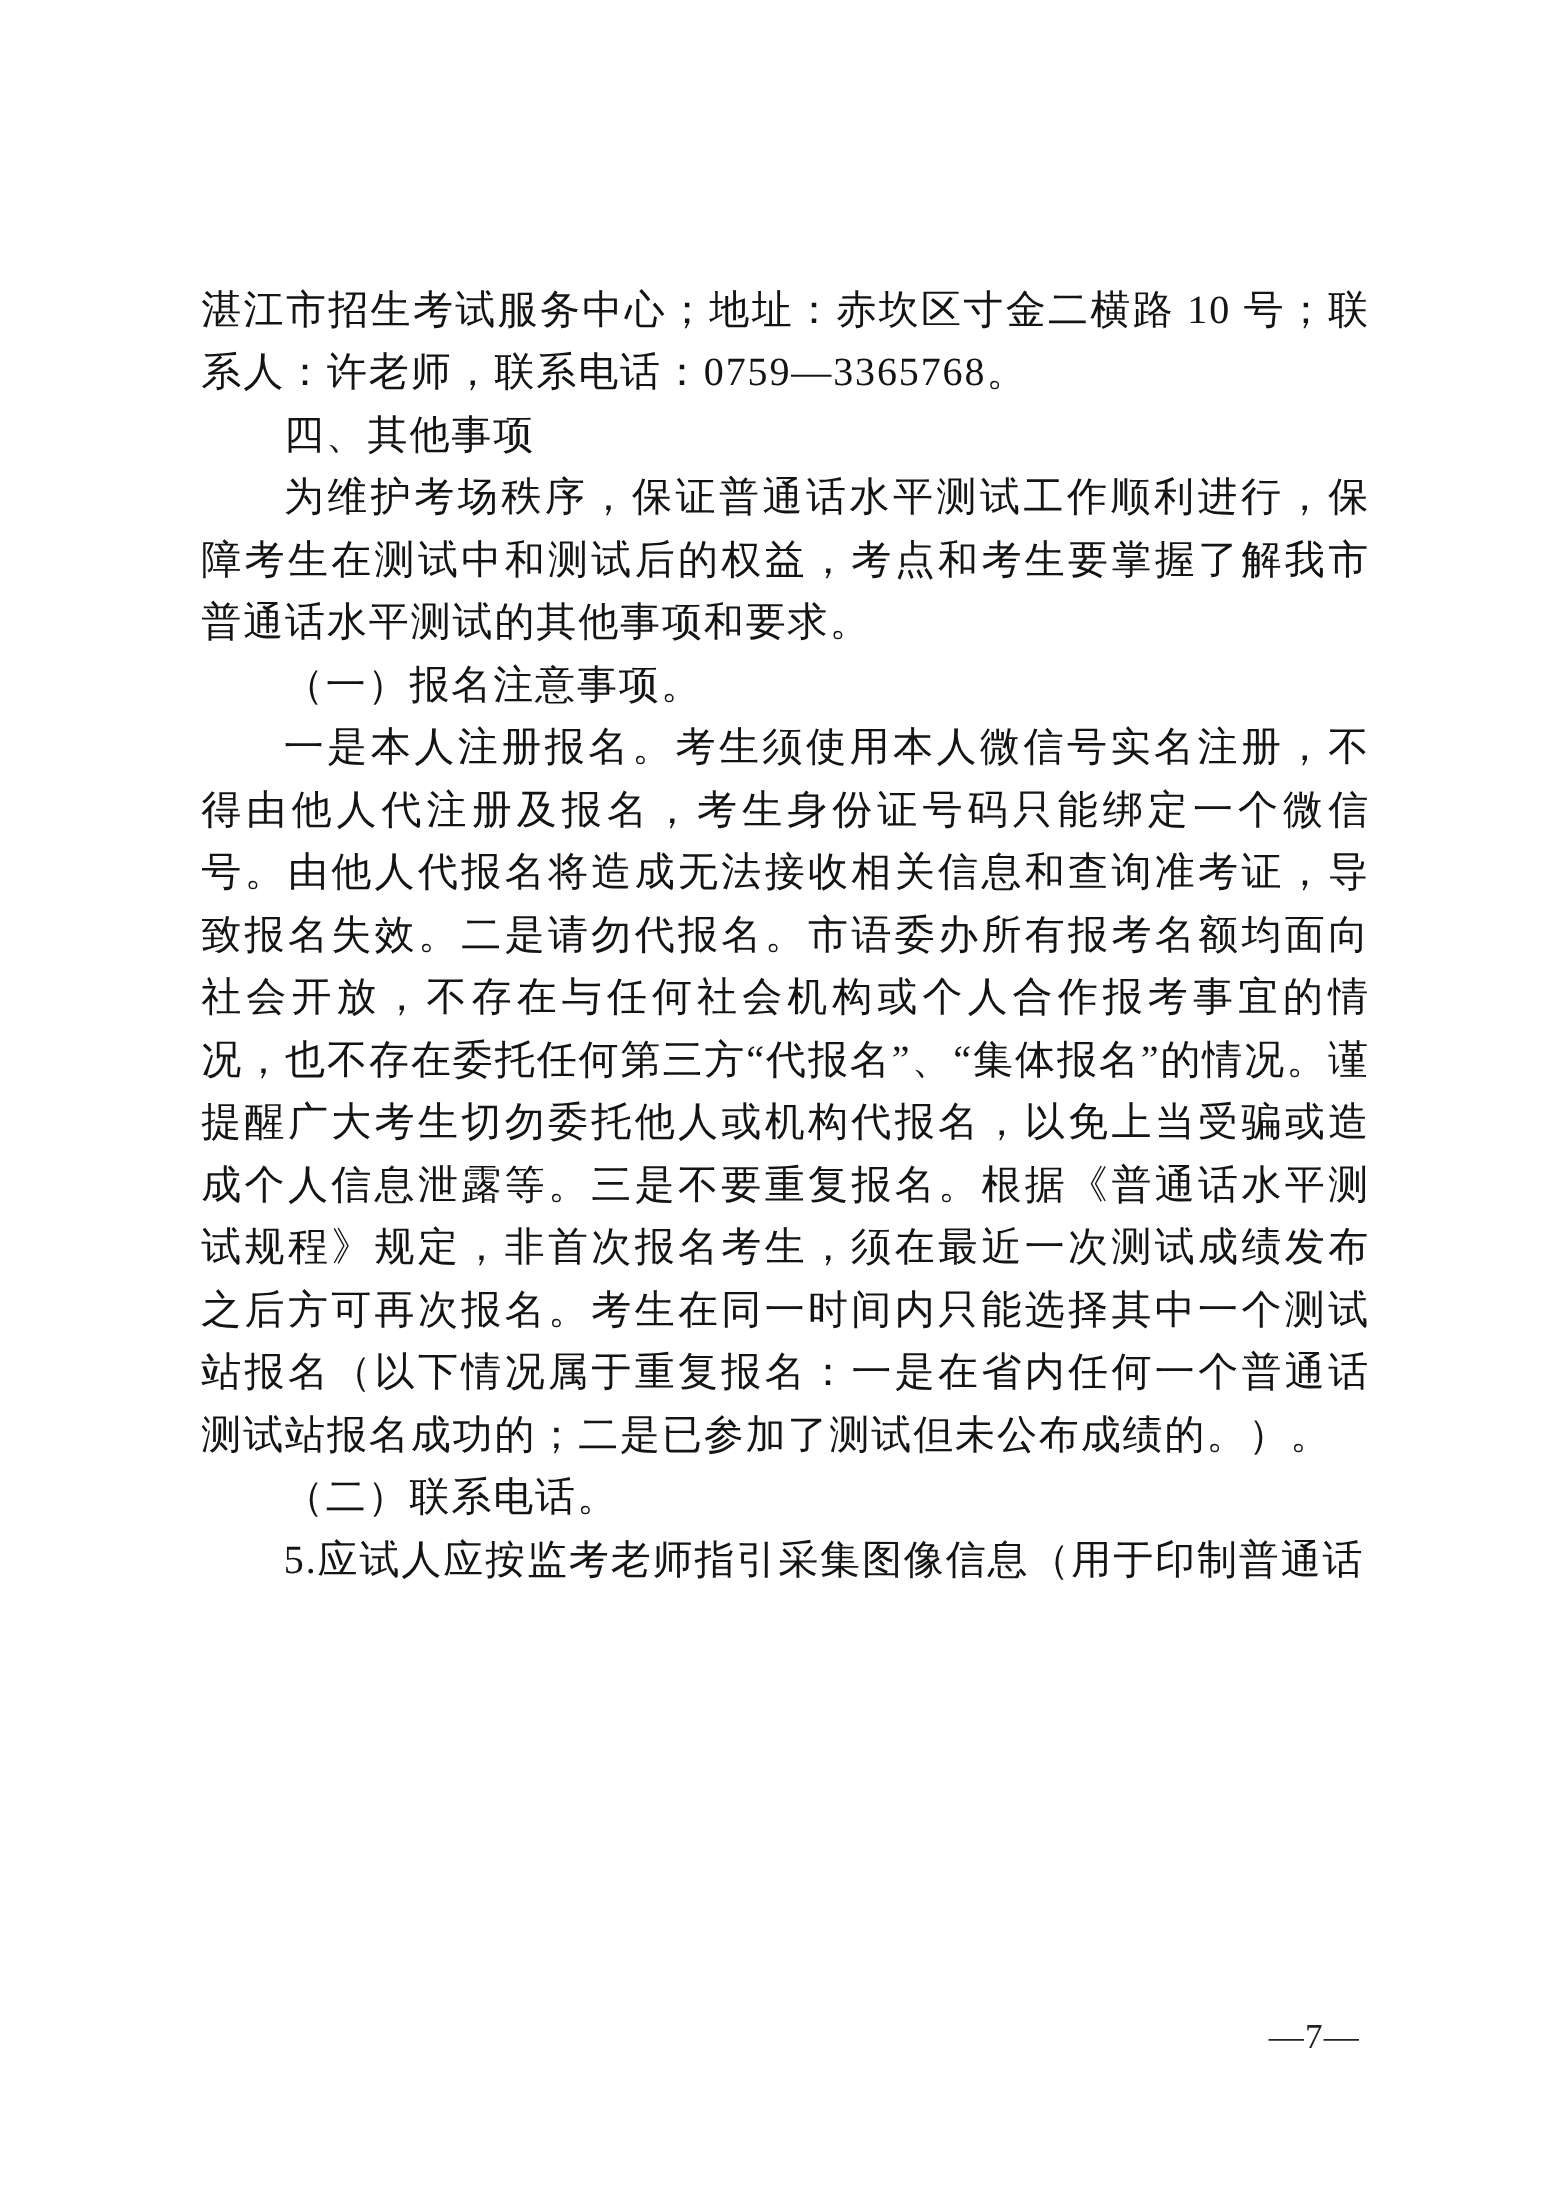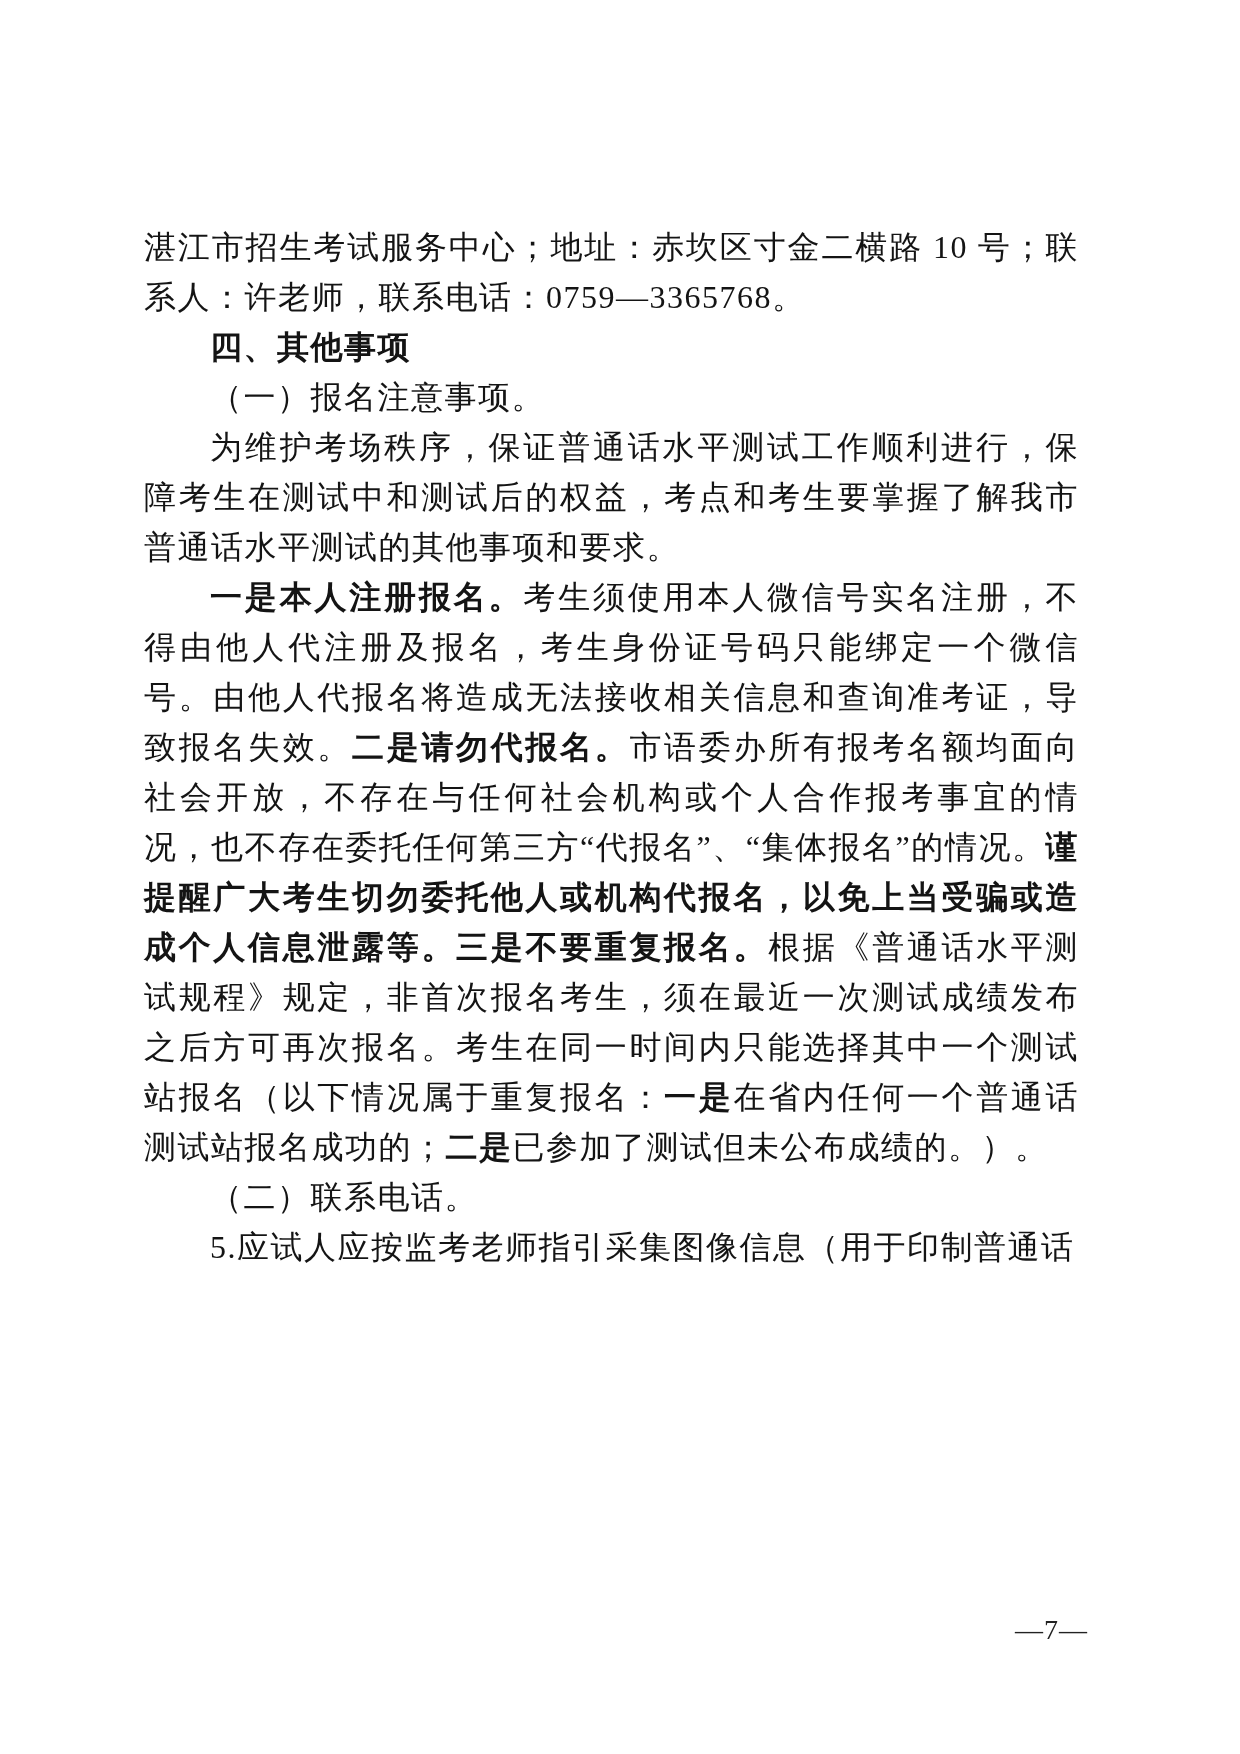--- a/index.html
+++ b/index.html
@@ -12,40 +12,40 @@
     width: 1240px;
     height: 1754px;
     background: #ffffff;
     overflow: hidden;
     font-family: "Liberation Serif", "DejaVu Serif", serif;
     color: #1a1a1a;
   }
   .content {
     position: absolute;
     top: 222px;
-    left: 144px;
+    left: 161px;
     width: 935px;
   }
   p.para {
     margin: 0;
     padding: 0;
     font-size: 32px;
     line-height: 50px;
     letter-spacing: 1.5px;
     text-align: justify;
     text-justify: inter-character;
     word-break: break-all;
     color: #141414;
   }
   p.indent {
     text-indent: 66px;
   }
   .bold-run {
     font-family: "Liberation Sans", "DejaVu Sans", sans-serif;
-    font-weight: 700;
+    font-weight: 400;
   }
   .footer-pagenum {
     position: absolute;
     top: 1614px;
     right: 152px;
     font-size: 28px;
     letter-spacing: 1px;
     color: #222222;
     font-family: "Liberation Serif", "DejaVu Serif", serif;
   }
@@ -53,23 +53,23 @@
 </head>
 <body>
 
 <div class="page">
   <div class="content">
 
     <p class="para"><span>湛江市招生考试服务中心；地址：赤坎区寸金二横路 10 号；联系人：许老师，联系电话：0759—3365768。</span></p>
 
     <p class="para indent"><span class="bold-run">四、其他事项</span></p>
 
+    <p class="para indent"><span>为维护考场秩序，保证普通话水平测试工作顺利进行，保障考生在测试中和测试后的权益，考点和考生要掌握了解我市普通话水平测试的其他事项和要求。</span></p>
+
     <p class="para indent"><span>（一）报名注意事项。</span></p>
-
-    <p class="para indent"><span>为维护考场秩序，保证普通话水平测试工作顺利进行，保障考生在测试中和测试后的权益，考点和考生要掌握了解我市普通话水平测试的其他事项和要求。</span></p>
 
     <p class="para indent"><span class="bold-run">一是本人注册报名。</span><span>考生须使用本人微信号实名注册，不得由他人代注册及报名，考生身份证号码只能绑定一个微信号。由他人代报名将造成无法接收相关信息和查询准考证，导致报名失效。</span><span class="bold-run">二是请勿代报名。</span><span>市语委办所有报考名额均面向社会开放，不存在与任何社会机构或个人合作报考事宜的情况，也不存在委托任何第三方“代报名”、“集体报名”的情况。</span><span class="bold-run">谨提醒广大考生切勿委托他人或机构代报名，以免上当受骗或造成个人信息泄露等。</span><span class="bold-run">三是不要重复报名。</span><span>根据《普通话水平测试规程》规定，非首次报名考生，须在最近一次测试成绩发布之后方可再次报名。考生在同一时间内只能选择其中一个测试站报名（以下情况属于重复报名：</span><span class="bold-run">一是</span><span>在省内任何一个普通话测试站报名成功的；</span><span class="bold-run">二是</span><span>已参加了测试但未公布成绩的。）。</span></p>
 
     <p class="para indent"><span>（二）联系电话。</span></p>
 
 
     <p class="para indent"><span>5.应试人应按监考老师指引采集图像信息（用于印制普通话</span></p>
 
   </div>
 

